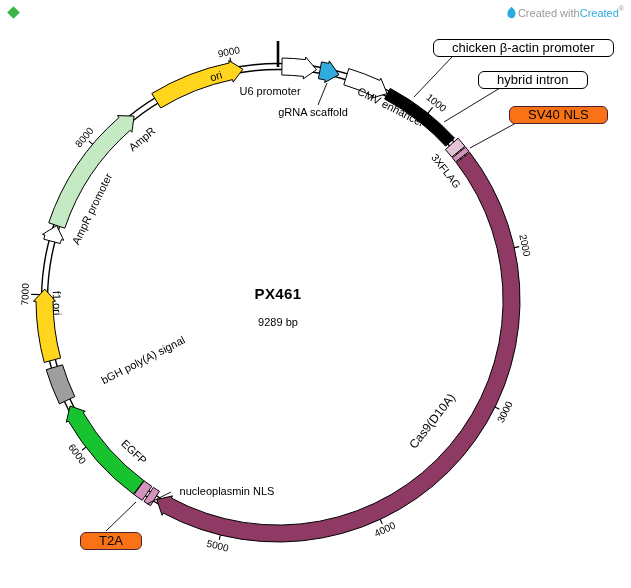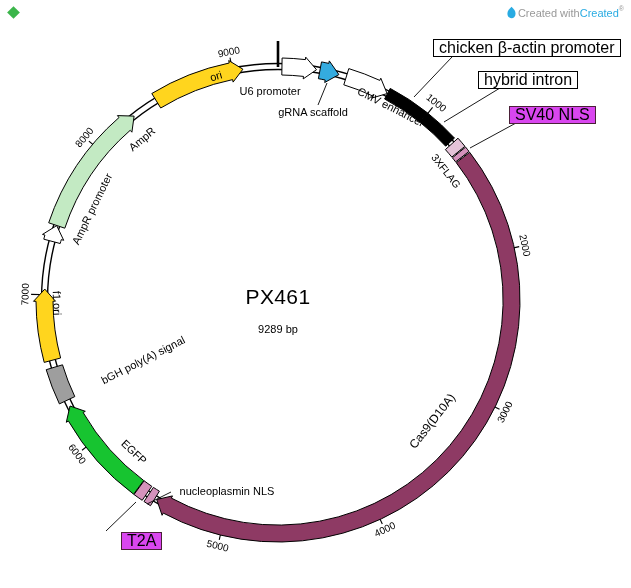--- a/index.html
+++ b/index.html
@@ -1,24 +1,24 @@
 <!DOCTYPE html>
 <html><head>
 <meta charset="utf-8">
 <style>
   html,body{margin:0;padding:0}
   body{width:631px;height:588px;background:#FFFFFF;font-family:"Liberation Sans",sans-serif;position:relative;overflow:hidden;color:#000}
   #stage{position:absolute;inset:0}
   #plasmid-svg{position:absolute;left:0;top:0}
   #plasmid-svg text{font-family:"Liberation Sans",sans-serif}
   #box-layer{position:absolute;inset:0;pointer-events:none}
-  .callout-box{position:absolute;font-size:16px;line-height:14px;padding:1px 5px;border:1px solid #000;background:#FFFFFF;white-space:nowrap;border-radius:0;pointer-events:auto}
-  .callout-box.pink{background:#d946ef;border-color:#4A2038}
+  .callout-box{position:absolute;font-size:13px;line-height:14px;padding:1px 18px;border:1px solid #000;background:#FFFFFF;white-space:nowrap;border-radius:6px;pointer-events:auto}
+  .callout-box.pink{background:#f97316;border-color:#4A2038}
   .center-title{position:absolute;left:278px;top:285px;transform:translateX(-50%);text-align:center}
-  .pname{font-size:21px;font-weight:normal;letter-spacing:.4px}
+  .pname{font-size:15px;font-weight:bold;letter-spacing:.4px}
   .psize{font-size:11px;margin-top:14px}
   .watermark{position:absolute;top:5px;right:7px;display:flex;align-items:center;font-size:11px}
   .wm-icon{width:13px;height:15px}
   .wm-prefix{color:#999999}
   .wm-brand{color:#29ABE2}
   .wm-reg{color:#999999;font-size:7px;position:relative;top:-4px}
   .corner-mark{position:absolute;left:9px;top:8px;width:9px;height:9px;background:#3BB54A;transform:rotate(45deg)}
 </style>
 </head>
 <body>
@@ -78,21 +78,21 @@
       <text transform="translate(134 452) rotate(43)" text-anchor="middle" dy="0.35em" font-size="11" fill="#000">EGFP</text>
       <text transform="translate(143 360) rotate(-27)" text-anchor="middle" dy="0.35em" font-size="11" fill="#000">bGH poly(A) signal</text>
       <text transform="translate(57 303) rotate(88)" text-anchor="middle" dy="0.35em" font-size="11" fill="#000">f1 ori</text>
       <text transform="translate(92 209) rotate(-64)" text-anchor="middle" dy="0.35em" font-size="11" fill="#000">AmpR promoter</text>
       <text transform="translate(142 139) rotate(-40)" text-anchor="middle" dy="0.35em" font-size="11" fill="#000">AmpR</text>
     </svg>
   <div id="box-layer">
       <div class="callout-box" style="left: 433px; top: 39px;">chicken β-actin promoter</div>
       <div class="callout-box" style="left: 478px; top: 71px;">hybrid intron</div>
       <div class="callout-box pink" style="left: 509px; top: 106px;">SV40 NLS</div>
-      <div class="callout-box pink" style="left: 80px; top: 532px; margin-left: 41px;">T2A</div>
+      <div class="callout-box pink" style="left: 80px; top: 532px;">T2A</div>
     </div>
 
   <div class="center-title">
     <div class="pname">PX461</div>
     <div class="psize">9289 bp</div>
   </div>
 
   <div class="corner-mark"></div>
 
   <div class="watermark">

